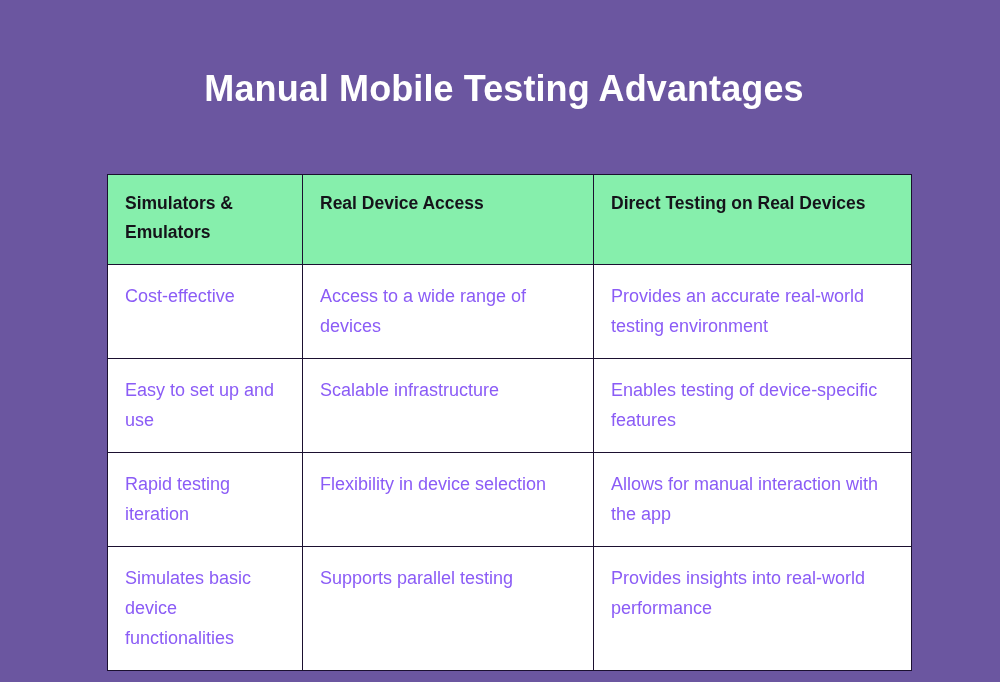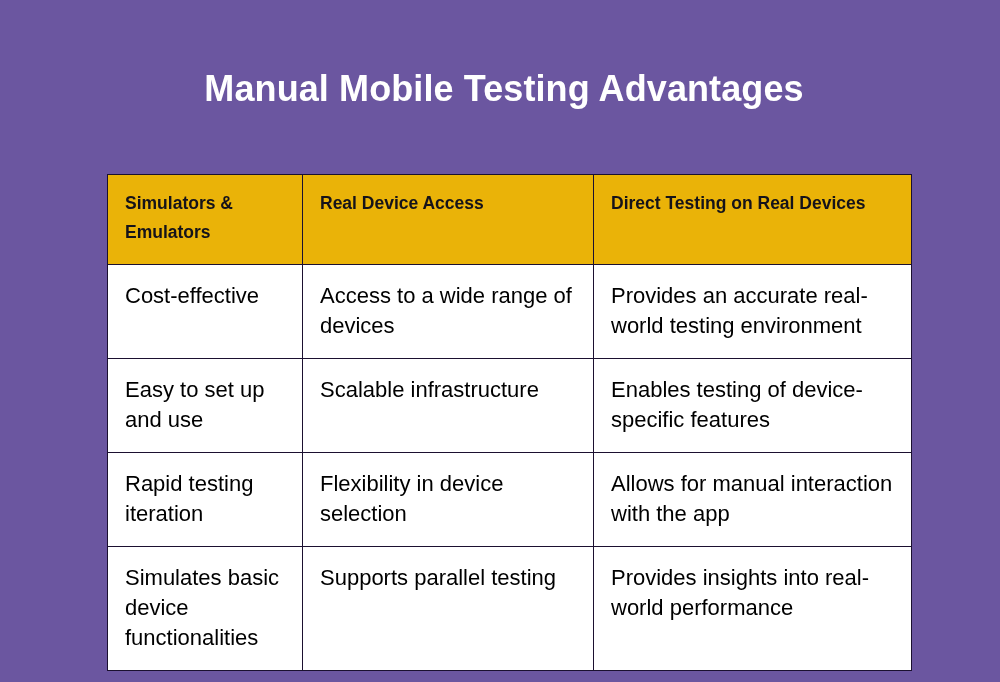--- a/index.html
+++ b/index.html
@@ -59,33 +59,33 @@
 
   table.cmp th,
   table.cmp td {
     border: 1.4px solid #1b1030;
     text-align: left;
     vertical-align: top;
     padding: 16px 17px 17px 17px;
   }
 
   table.cmp thead th {
-    background: #eab308;
+    background: #86efac;
     color: #15131a;
     font-size: 17.5px;
     font-weight: bold;
     line-height: 29px;
     height: 77px;
     padding-top: 14px;
   }
 
   table.cmp tbody td {
     background: #ffffff;
-    color: #000000;
-    font-size: 22px;
+    color: #8b5cf6;
+    font-size: 18px;
     font-weight: normal;
     line-height: 30px;
     height: 81px;
   }
 
   table.cmp tbody tr.tall td {
     height: 83px;
   }
 </style>
 </head>

